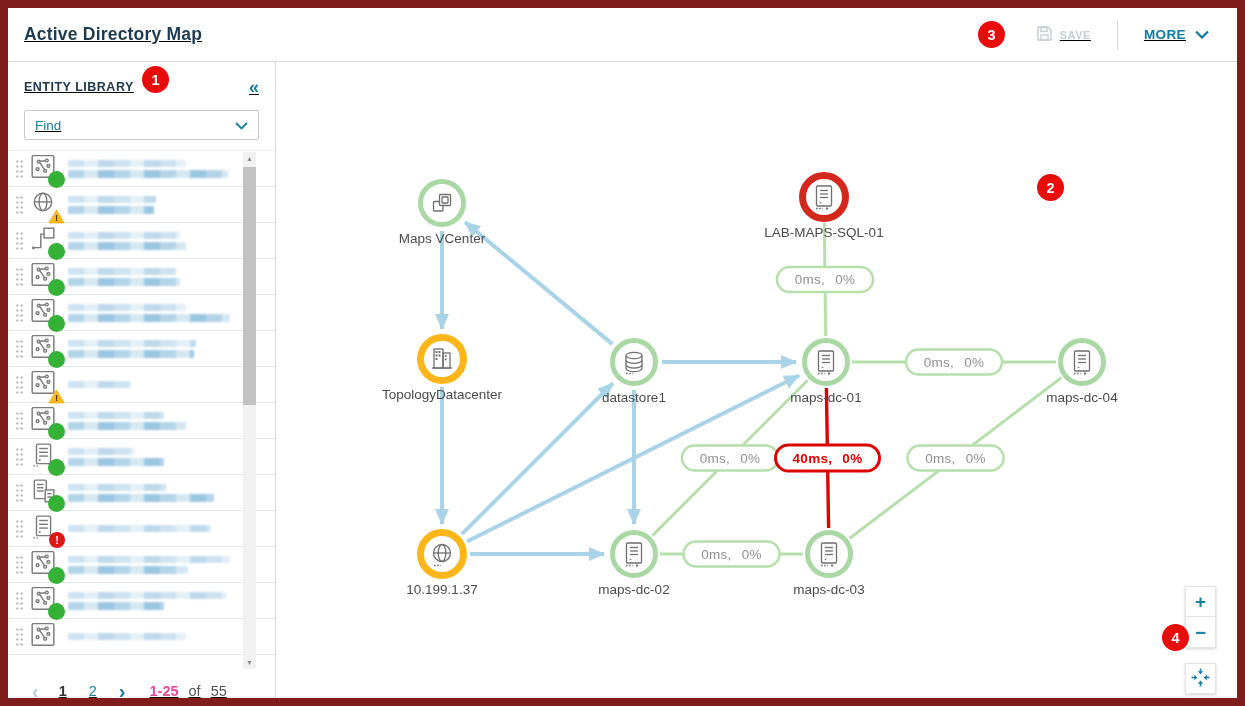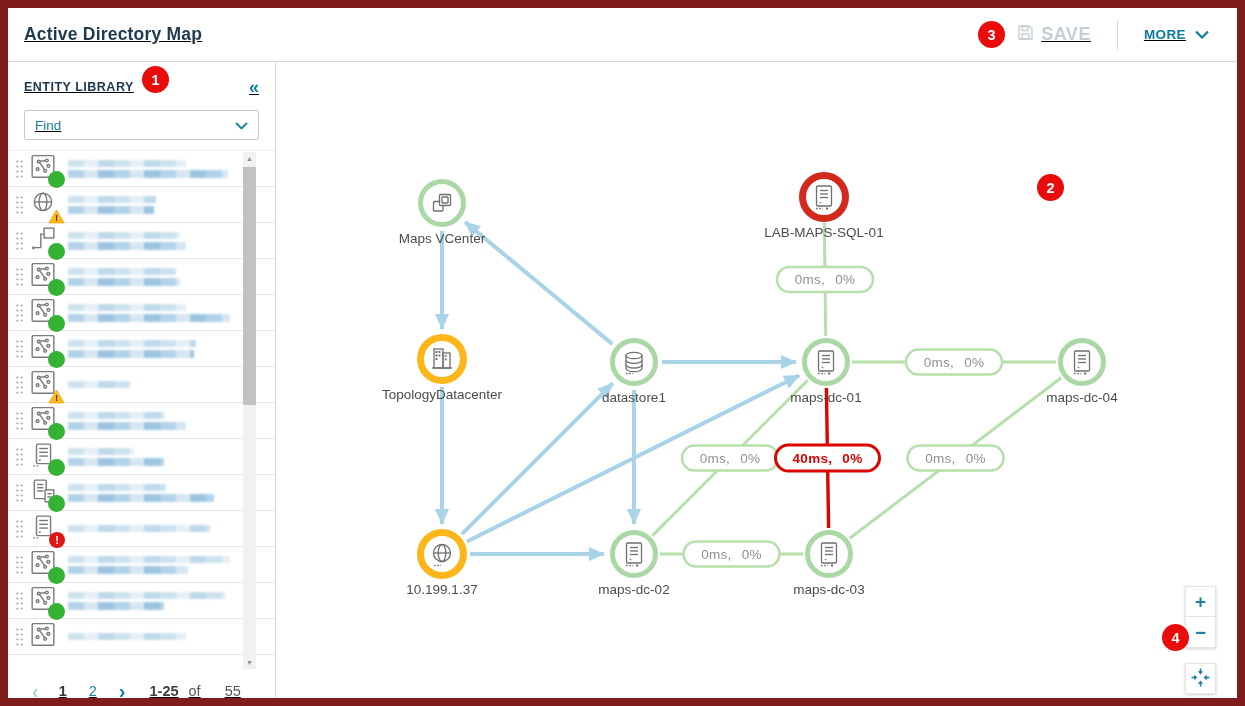--- a/index.html
+++ b/index.html
@@ -4,21 +4,21 @@
 <style>
   html,body{margin:0;padding:0;background:#e9e9e9;font-family:"Liberation Sans",sans-serif;}
   .page{width:1245px;height:706px;background:#fff;border:8px solid #7f1d1d;box-sizing:border-box;
         position:relative;overflow:hidden;text-decoration:underline;}
   
   .hdr{height:54px;border-bottom:1px solid #d8d8d8;display:flex;align-items:center;
        justify-content:space-between;padding:0 22px 0 16px;box-sizing:border-box;}
   .hdr h1{font-size:17.5px;margin:0;color:#1e3a50;font-weight:bold;letter-spacing:.2px;}
   .hdr-right{display:flex;align-items:center;}
   .save-btn{display:flex;align-items:center;gap:7px;background:none;border:none;
-            color:#c4ced6;font-weight:bold;font-size:18px;letter-spacing:.5px;cursor:default;}
+            color:#c4ced6;font-weight:bold;font-size:11px;letter-spacing:.5px;cursor:default;}
   .vdiv{width:1px;height:30px;background:#d9d9d9;margin:0 20px;}
   .more-btn{display:flex;align-items:flex-end;gap:9px;background:none;border:none;
             color:#0e7ba3;font-weight:bold;font-size:13.5px;letter-spacing:.4px;cursor:pointer;}
   
   .content{display:flex;height:650px;}
   .sidebar{width:268px;min-width:268px;border-right:1px solid #d9d9d9;box-sizing:border-box;
            display:flex;flex-direction:column;background:#fff;}
   .panel-head{display:flex;align-items:center;justify-content:space-between;
               padding:16px 16px 8px 16px;gap:47px;}
   .panel-title{font-size:12.5px;font-weight:bold;color:#20394f;letter-spacing:.5px;}
@@ -52,22 +52,22 @@
   .sb-arrow{position:absolute;left:0;width:13px;height:13px;color:#8b8b8b;font-size:7px;
             text-align:center;line-height:13px;cursor:pointer;}
   .sb-thumb{position:absolute;left:0;top:15px;width:13px;height:238px;background:#c2c2c2;cursor:pointer;}
   
   .pager{height:42px;display:flex;align-items:center;gap:0;padding-left:24px;font-size:14.5px;flex:none;}
   .pg{cursor:pointer;}
   .pg-prev{color:#b9d0dc;font-size:20px;font-weight:bold;margin-right:20px;}
   .pg-cur{color:#333;font-weight:bold;margin-right:22px;cursor:default;}
   .pg-link{color:#1581a5;margin-right:22px;}
   .pg-next{color:#1581a5;font-size:20px;font-weight:bold;margin-right:24px;}
-  .pg-range{color:#404040;font-weight:bold;margin-right:10px;}
-  .pg-of{color:#555;margin-right:24px;}
+  .pg-range{color:#ec4899;font-weight:bold;margin-right:10px;}
+  .pg-of{color:#555;margin-right:10px;}
   .pg-total{color:#555;}
   
   .canvas{flex:1;position:relative;background:#fff;}
   .canvas svg.map{position:absolute;left:0;top:0;}
   .zoom-stack{position:absolute;right:21px;top:524px;display:flex;flex-direction:column;
               box-shadow:0 1px 3px rgba(0,0,0,.18);}
   .zbtn{width:31px;height:31px;background:#fff;border:1px solid #e4e4e4;color:#1b7fa6;
         font-size:19px;font-weight:bold;line-height:1;cursor:pointer;padding:0;}
   .zbtn + .zbtn{border-top:none;}
   .fit-btn{position:absolute;right:21px;top:601px;width:31px;height:31px;background:#fff;

